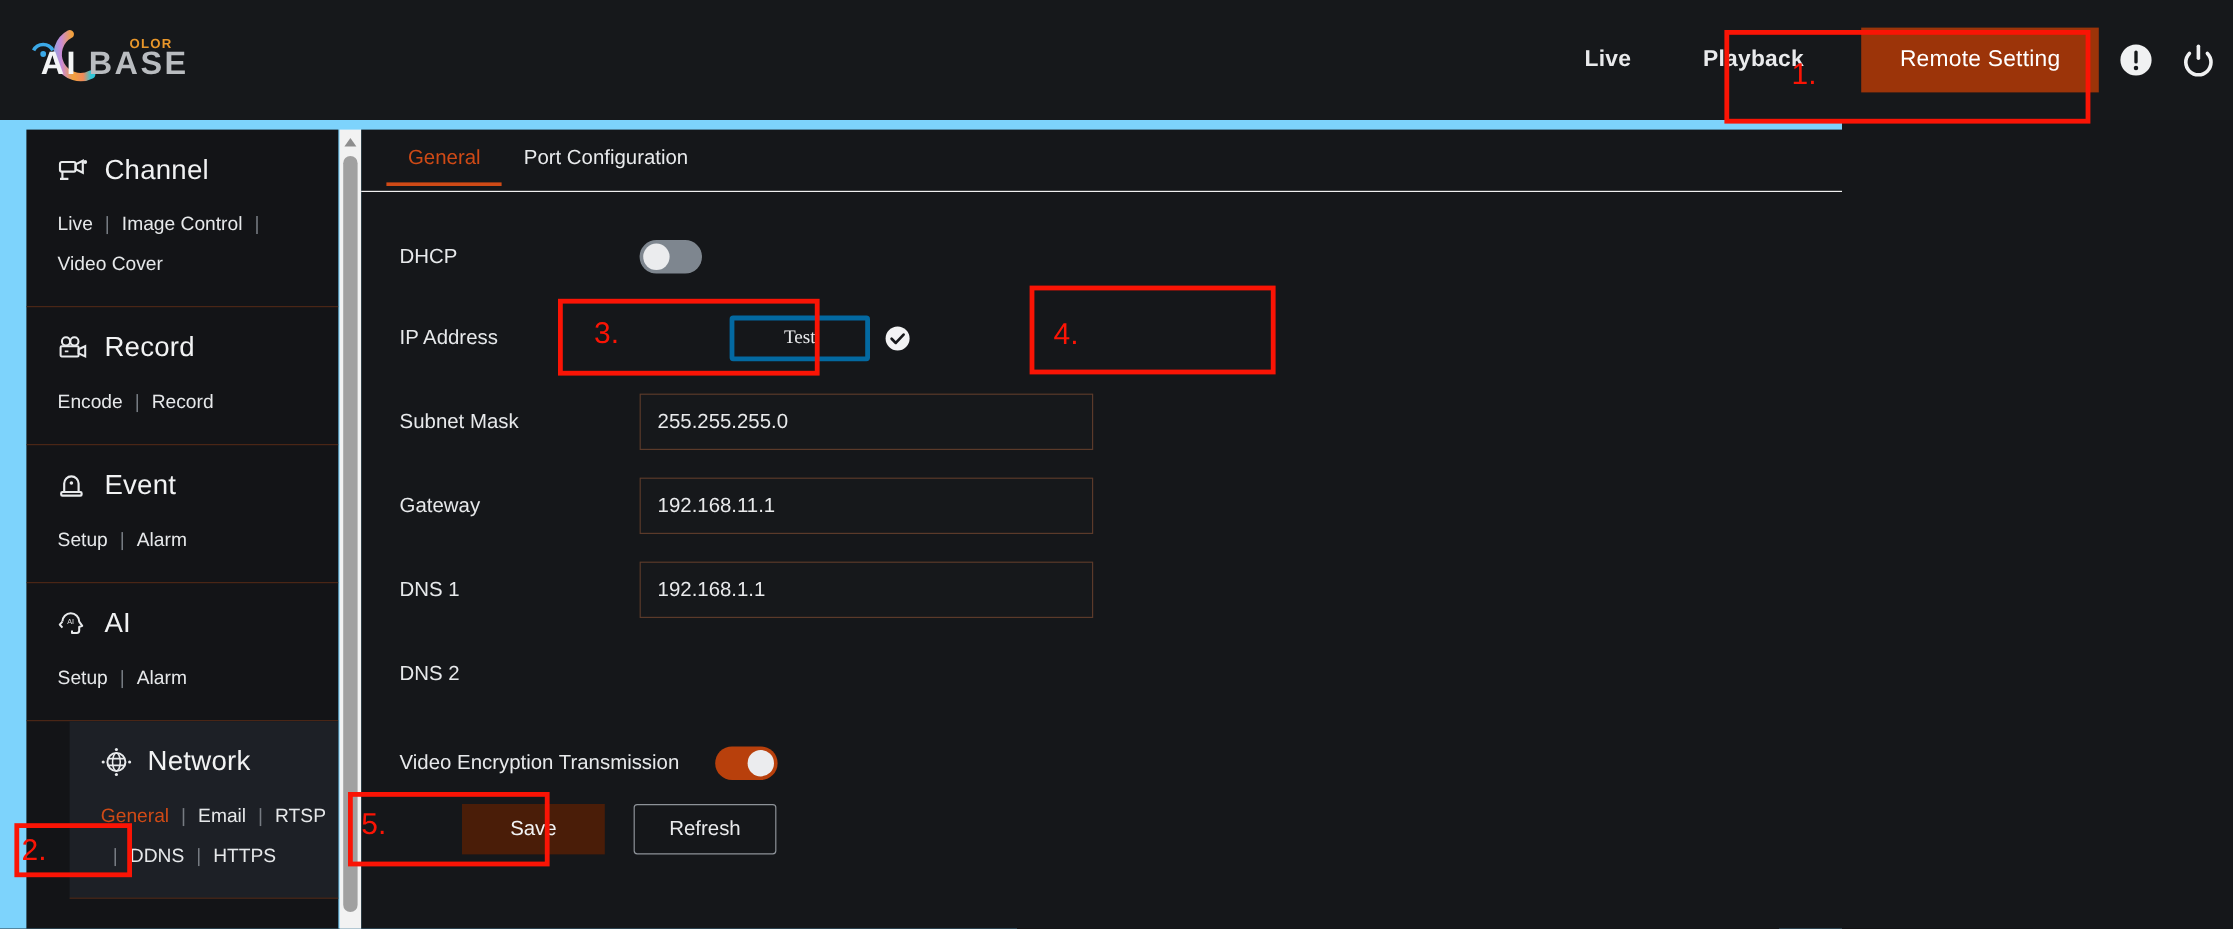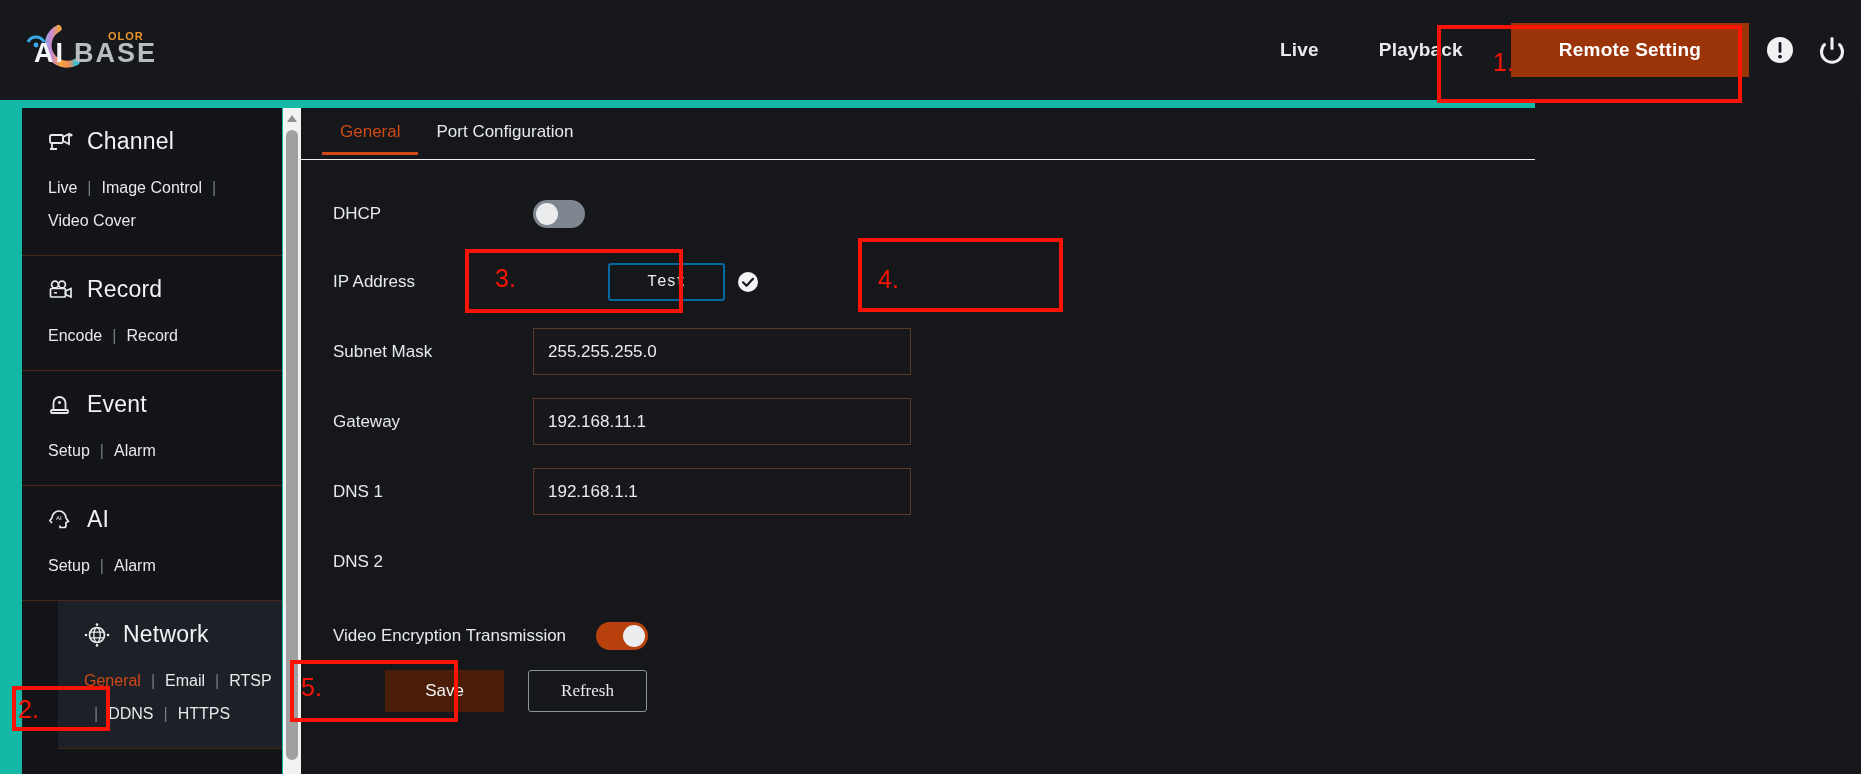--- a/index.html
+++ b/index.html
@@ -27,22 +27,22 @@
   .nav {
     position: absolute; right: 112px; top: 0; height: 100px;
     display: flex; align-items: center; gap: 0;
   }
   .nav-item {
     color: #e9eaec; font-size: 19px; font-weight: bold;
     padding: 0 30px; cursor: pointer; letter-spacing: .2px;
     line-height: 100px;
   }
   .remote-btn {
-    background: #9c3409; color: #ffffff; font-size: 19px; font-weight: bold;
-    border: none; padding: 0 48px; height: 54px; line-height: 54px;
+    background: #9c3409; color: #ffffff; font-size: 19px; font-weight: normal;
+    border: none; padding: 0 32px; height: 54px; line-height: 54px;
     cursor: pointer; margin-left: 18px; letter-spacing: .2px;
     font-family: "Liberation Sans", sans-serif;
   }
   .hdr-icons {
     position: absolute; right: 14px; top: 0; height: 100px;
     display: flex; align-items: center; gap: 22px;
   }
   .icon-btn { cursor: pointer; display: block; }
 
   
@@ -50,21 +50,21 @@
     position: absolute; border: 4px solid #fa1405; pointer-events: none; z-index: 40;
   }
   .anno-num {
     position: absolute; color: #fa1405; font-size: 25px;
     font-family: "Liberation Sans", sans-serif; z-index: 41; pointer-events: none;
   }
 
   
   .body-area {
     position: absolute; left: 0; top: 100px; width: 1535px; height: 674px;
-    background: #14b8a6;
+    background: #7dd3fc;
   }
 
   
   .sidebar {
     position: absolute; left: 22px; top: 8px; width: 260px; height: 666px;
     background: #131417; overflow: hidden;
   }
   .side-group { border-bottom: 1px solid #4a2616; padding: 0 0 0 0; }
   .side-group.active { background: #1d2026; margin-left: 36px; }
   .side-head {
@@ -136,41 +136,41 @@
   .toggle.off { background: #7e868f; }
   .toggle.on  { background: #b8400c; }
   .toggle .knob {
     position: absolute; top: 3px; width: 22px; height: 22px;
     border-radius: 50%; background: #ebecee;
   }
   .toggle.off .knob { left: 3px; }
   .toggle.on  .knob { left: 27px; }
 
   .test-btn {
-    width: 117px; height: 38px; background: #15171a; border: 2px solid #0369a1;
+    width: 117px; height: 38px; background: #15171a; border: 4px solid #0369a1;
     color: #e9eaec; font-size: 16px; cursor: pointer; border-radius: 3px;
-    font-family: Liberation Mono, monospace;
+    font-family: Liberation Serif, serif;
   }
   .check-ic { margin-left: 12px; display: block; }
 
   .vet-row {
     display: flex; align-items: center; padding: 14px 0 0 0; margin-bottom: 20px; gap: 12px;
   }
   .vet-label { color: #e7e9eb; font-size: 17px; margin-right: 18px; }
 
   .btn-row { display: flex; align-items: center; gap: 24px; padding-left: 52px; }
   .save-btn {
     width: 119px; height: 42px; background: #4a1d08; color: #f2f3f4;
     border: none; font-size: 17px; cursor: pointer;
     font-family: "Liberation Sans", sans-serif;
   }
   .refresh-btn {
     width: 119px; height: 42px; background: #15171a; color: #e9eaec;
     border: 1px solid #8d9298; font-size: 17px; cursor: pointer; border-radius: 3px;
-    font-family: Liberation Serif, serif;
+    font-family: Liberation Sans, sans-serif;
   }
 </style>
 </head>
 <body>
 
 <div class="app">
 
   <div class="header">
 
     <div class="logo-wrap">

